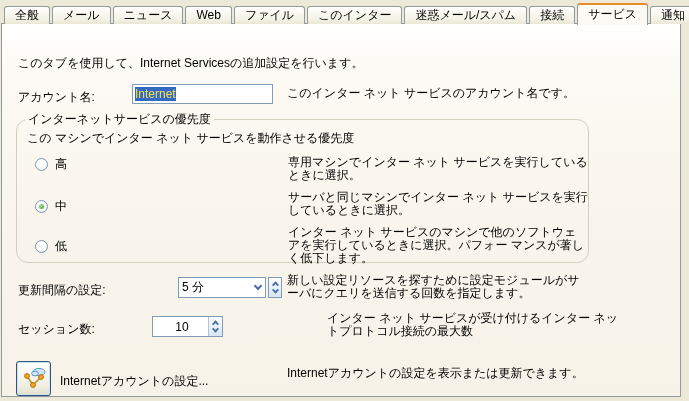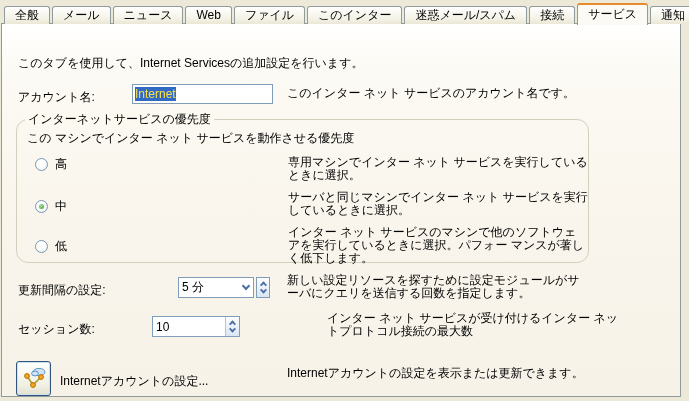--- a/index.html
+++ b/index.html
@@ -60,37 +60,37 @@
   .radio.checked::after {
     content:""; position:absolute; left:3px; top:3px; width:5px; height:5px;
     border-radius:50%; background:radial-gradient(circle at 35% 35%,#a9e097,#3e9b3e);
   }
 
   
   .combo {
     position:absolute; display:flex; align-items:center;
   }
   .combo-field {
-    width:76px; height:21px; border:1px solid #7f9db9; background:#fff;
+    width:88px; height:21px; border:1px solid #7f9db9; background:#fff;
     display:flex; align-items:center; padding:0 3px; position:relative;
   }
   .chev { width:6px; height:6px; border-right:2px solid #4d6fa8; border-bottom:2px solid #4d6fa8; transform:rotate(45deg); }
   .combo-arrow { position:absolute; right:4px; top:5px; }
   .spinner {
     width:14px; height:21px; margin-left:2px; border:1px solid #7f9db9;
     background:linear-gradient(#fdfdfd,#d9e6f5);
     display:flex; flex-direction:column; align-items:center; justify-content:space-evenly;
   }
   .chev-s { width:5px; height:5px; border-right:2px solid #4d6fa8; border-bottom:2px solid #4d6fa8; }
   .chev-up { transform:rotate(-135deg) translate(-1px,-1px); }
   .chev-dn { transform:rotate(45deg) translate(-1px,-1px); }
 
   .spinfield {
     position:absolute; display:flex; align-items:center;
-    border:1px solid #7f9db9; background:#fff; width:88px; height:21px;
+    border:1px solid #7f9db9; background:#fff; width:71px; height:21px;text-align:center;
   }
   .spinfield .value { flex:1; padding-left:3px; }
   .spinfield .spin-inner {
     width:14px; height:19px; background:linear-gradient(#fdfdfd,#d9e6f5);
     border-left:1px solid #aec4dc;
     display:flex; flex-direction:column; align-items:center; justify-content:space-evenly;
   }
 
   
   .iconbtn {

